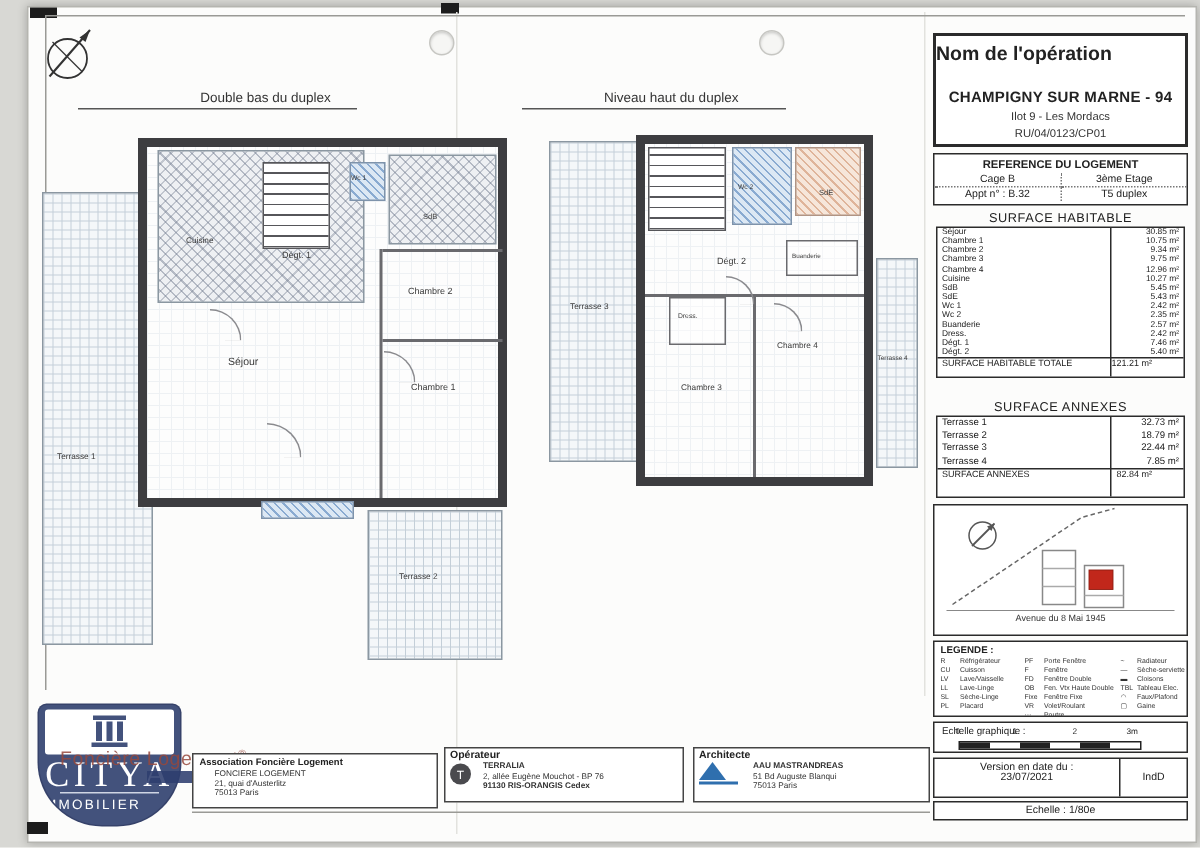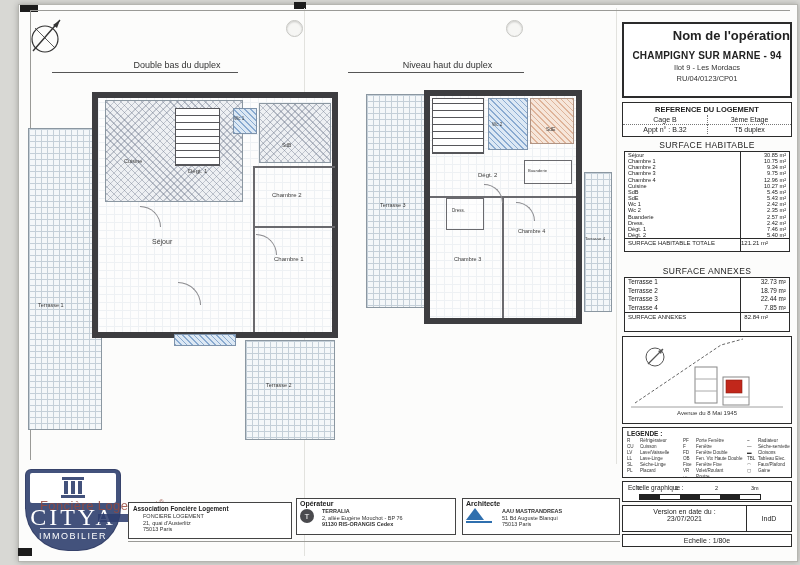--- a/index.html
+++ b/index.html
@@ -19,22 +19,22 @@
   .terr{position:absolute;background-color:#f4f7f9;background-image:linear-gradient(#c4cfd8 1px,transparent 1px),linear-gradient(90deg,#c4cfd8 1px,transparent 1px);background-size:6px 6px;border:1px solid #8b97a1;box-sizing:border-box;}
   .hatchx{position:absolute;background-color:#eef0f3;background-image:repeating-linear-gradient(45deg,rgba(110,120,140,.45) 0 1px,transparent 1px 5px),repeating-linear-gradient(-45deg,rgba(110,120,140,.35) 0 1px,transparent 1px 5px);border:1px solid #8b97a1;box-sizing:border-box;}
   .hatchb{position:absolute;background-color:#dce8f4;background-image:repeating-linear-gradient(45deg,rgba(70,120,180,.55) 0 1px,transparent 1px 4px);border:1px solid #7e93ab;box-sizing:border-box;}
   .hatcho{position:absolute;background-color:#f6e6da;background-image:repeating-linear-gradient(45deg,rgba(200,130,90,.5) 0 1px,transparent 1px 4px);border:1px solid #b09484;box-sizing:border-box;}
   .stairs{position:absolute;background-color:#fff;background-image:repeating-linear-gradient(0deg,#56565a 0 1px,transparent 1px 7px);border:1px solid #56565a;box-sizing:border-box;}
   .roomroom{position:absolute;border:1px solid #6a6a6e;box-sizing:border-box;background:rgba(255,255,255,.4);}
   .room-label{position:absolute;font-size:6px;color:#3a3a3a;white-space:nowrap;}
   .arc{position:absolute;border-top:1px solid #8a8a8e;border-right:1px solid #8a8a8e;border-radius:0 100% 0 0;}
   .pbox{position:absolute;left:622px;width:170px;background:#fff;border:1px solid #2b2b2b;box-sizing:border-box;}
   .pbox.bold{border-width:2px;}
-  .op-title{font-size:13px;font-weight:bold;text-align:right;margin-top:4px;}
-  .op-name{font-size:10px;font-weight:bold;text-align:center;margin-top:7px;letter-spacing:.2px;}
+  .op-title{font-size:13px;font-weight:bold;text-align:left;margin-top:4px;}
+  .op-name{font-size:10px;font-weight:bold;text-align:center;margin-top:17px;letter-spacing:.2px;}
   .op-sub{font-size:7.5px;text-align:center;margin-top:2px;color:#333;}
   .ref-title{font-size:7.5px;text-align:center;margin-top:2px;font-weight:bold;}
   .ref-grid{display:flex;flex-wrap:wrap;font-size:7px;margin-top:1px;}
   .ref-cell{width:50%;text-align:center;box-sizing:border-box;padding:1px 0;border-bottom:1px dotted #777;}
   .ref-cell.r{border-left:1px dotted #777;}
   .ref-cell.last{border-bottom:none;}
   .sec-title{position:absolute;left:622px;width:170px;text-align:center;font-size:8.5px;letter-spacing:.4px;color:#222;}
   .stable{position:absolute;left:624px;width:166px;background:#fff;border:1px solid #2b2b2b;box-sizing:border-box;}
   .colrule{position:absolute;top:0;bottom:0;width:1px;background:#2b2b2b;right:48px;}
   .srow{display:flex;font-size:5.6px;line-height:6.15px;padding:0 3px 0 3px;position:relative;}
@@ -62,21 +62,21 @@
   .ech-row{text-align:center;font-size:7px;line-height:11px;}
   .bbox{position:absolute;background:#fff;border:1px solid #444;box-sizing:border-box;}
   .bbox .hd{font-size:7px;font-weight:bold;margin:1px 0 1px 3px;}
   .bbox .row{display:flex;align-items:flex-start;padding:0 3px;}
   .sm{font-size:5.5px;line-height:6.5px;color:#333;}
   .smb{font-size:6.3px;line-height:7px;color:#222;font-weight:bold;}
   .citya{position:absolute;left:26px;top:470px;width:94px;height:80px;background:#43527c;border-radius:5px 5px 42px 42px;overflow:hidden;box-shadow:0 0 0 1px #36426a;}
   .citya .cap{position:absolute;left:4px;top:3px;right:4px;height:30px;background:#fff;border-radius:2px;display:flex;align-items:center;justify-content:center;}
   .citya .nm{position:absolute;left:0;right:0;top:34px;text-align:center;font-family:"Liberation Serif",serif;font-size:24px;letter-spacing:3px;color:#fff;}
   .citya .ln{position:absolute;left:14px;right:14px;top:58px;height:1px;background:#cfd5e4;}
-  .citya .sb{position:absolute;left:0;right:0;top:61px;text-align:center;font-size:9px;letter-spacing:1.5px;color:#fff;}
+  .citya .sb{position:absolute;left:0;right:0;top:61px;font-size:9px;letter-spacing:1.5px;color:#fff;}
   .stamp{position:absolute;left:40px;top:498px;width:250px;font-size:13px;color:rgba(150,72,60,.85);letter-spacing:.4px;}
   .stamp sup{font-size:7px;}
   .stamp-band{position:absolute;left:98px;top:514px;width:86px;height:8px;background:rgba(45,62,110,.88);}
   .tri{width:0;height:0;border-left:9px solid transparent;border-right:9px solid transparent;border-bottom:12px solid #2f6fae;}
   .tri-rule{width:26px;height:2px;background:#2f6fae;margin-top:1px;}
   .oplogo{width:14px;height:14px;border-radius:50%;background:#4a4a4e;color:#fff;font-size:8px;display:flex;align-items:center;justify-content:center;flex:none;margin-top:1px;}
   svg{display:block;}
 </style>
 </head>
 <body>

